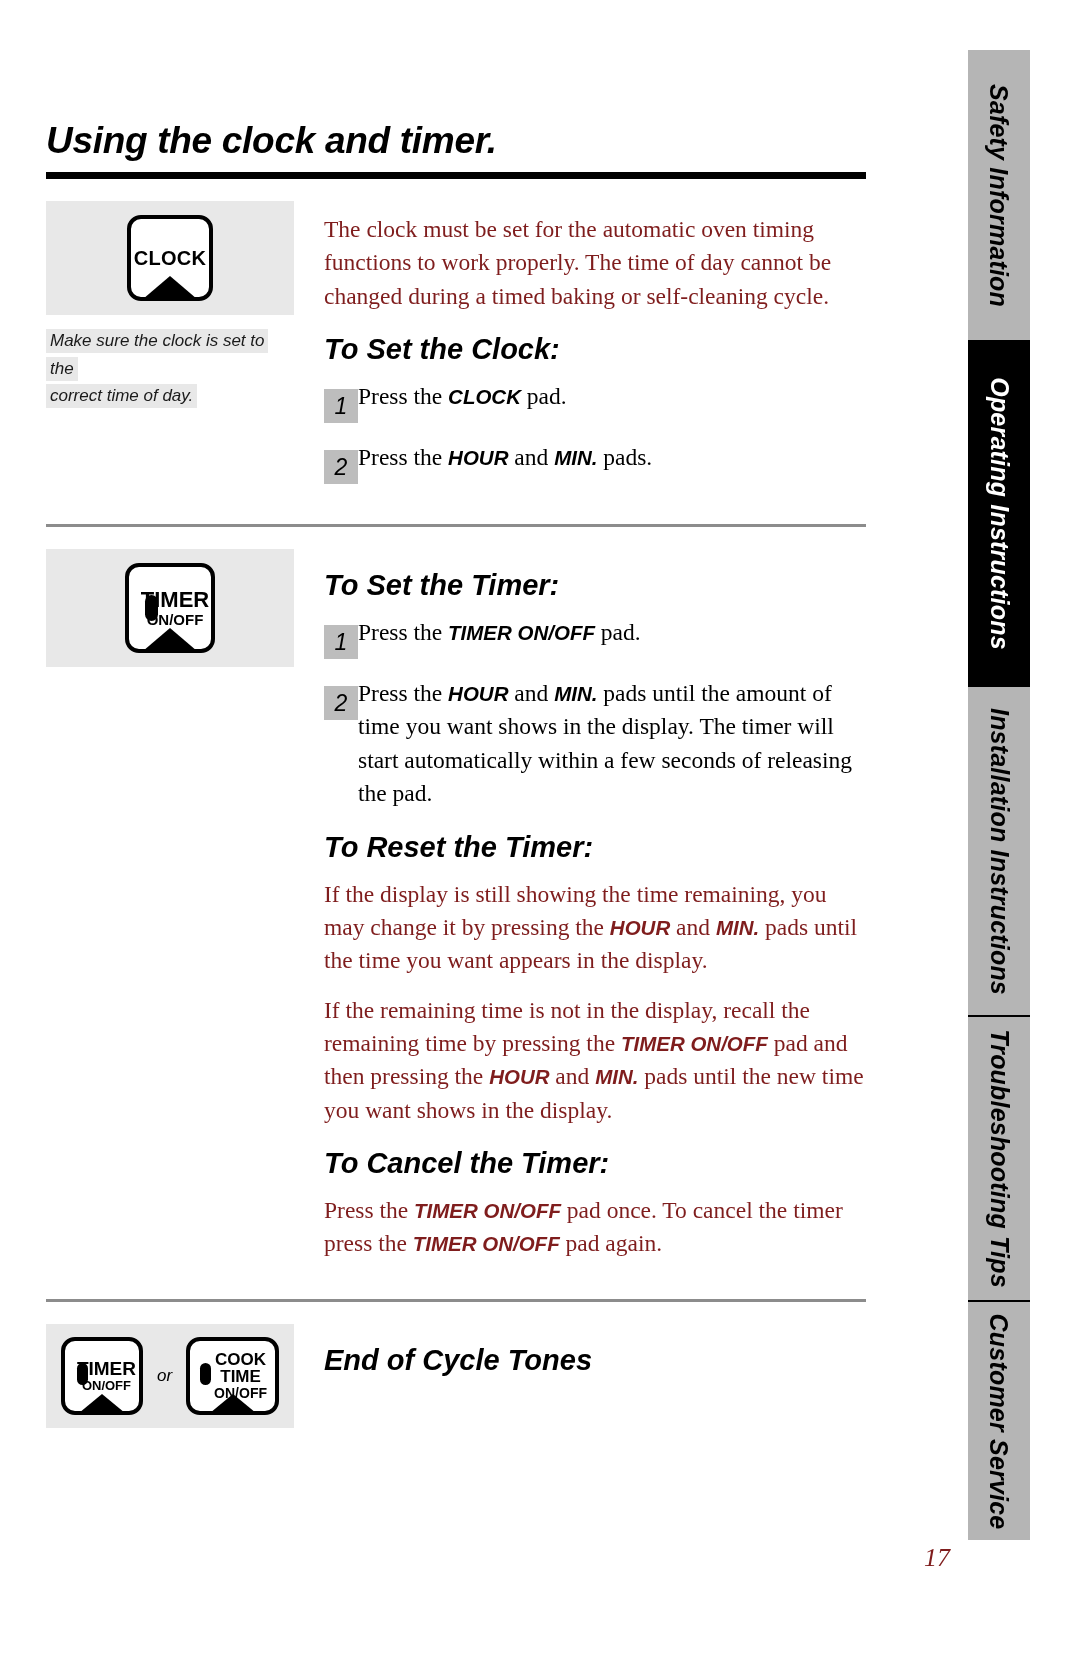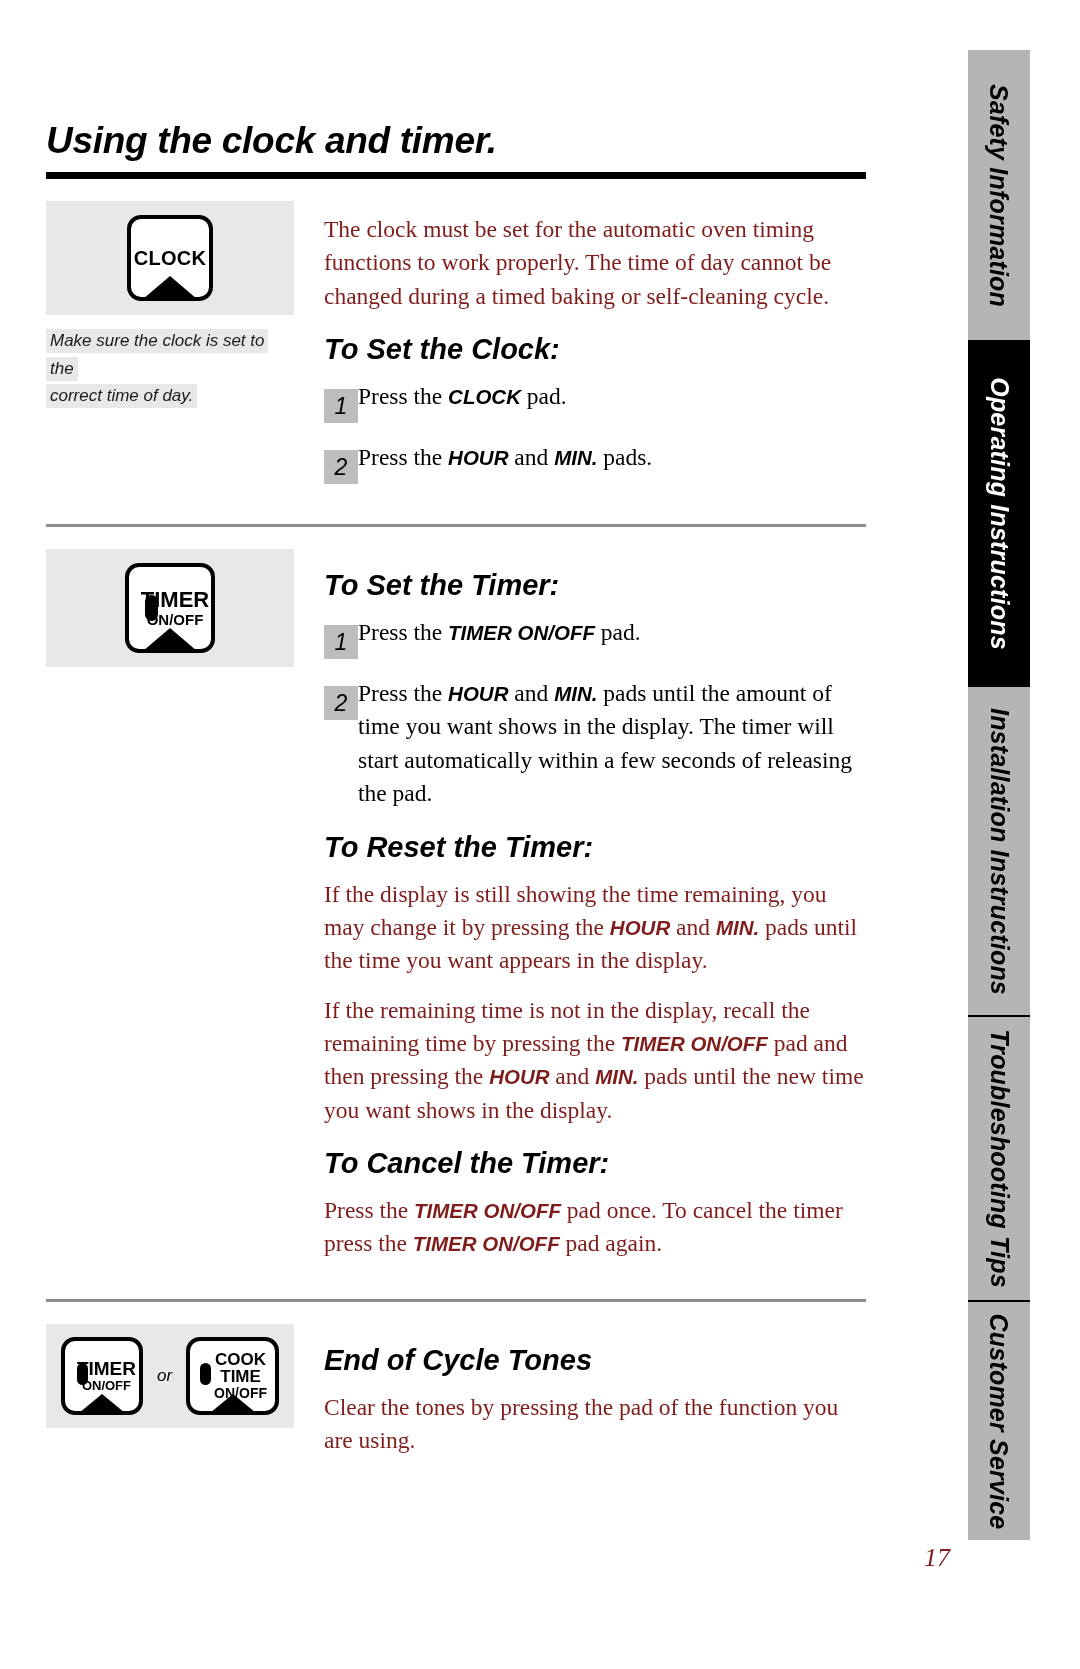--- a/index.html
+++ b/index.html
@@ -345,21 +345,20 @@
               <div class="pad-text">TIME</div>
               <div class="pad-text" style="font-size:14px;">ON/OFF</div>
             </div>
             <div class="notch"></div>
           </div>
         </div>
       </div>
 
       <div class="col-right">
         <div class="sub-head first">End of Cycle Tones</div>
-        <p class="body-p">Clear the tones by pressing the pad of the function you are using.</p>
       </div>
     </div>
 
   </div>
 
   <div id="page-number">17</div>
 
 </div>
 
 </body></html>

